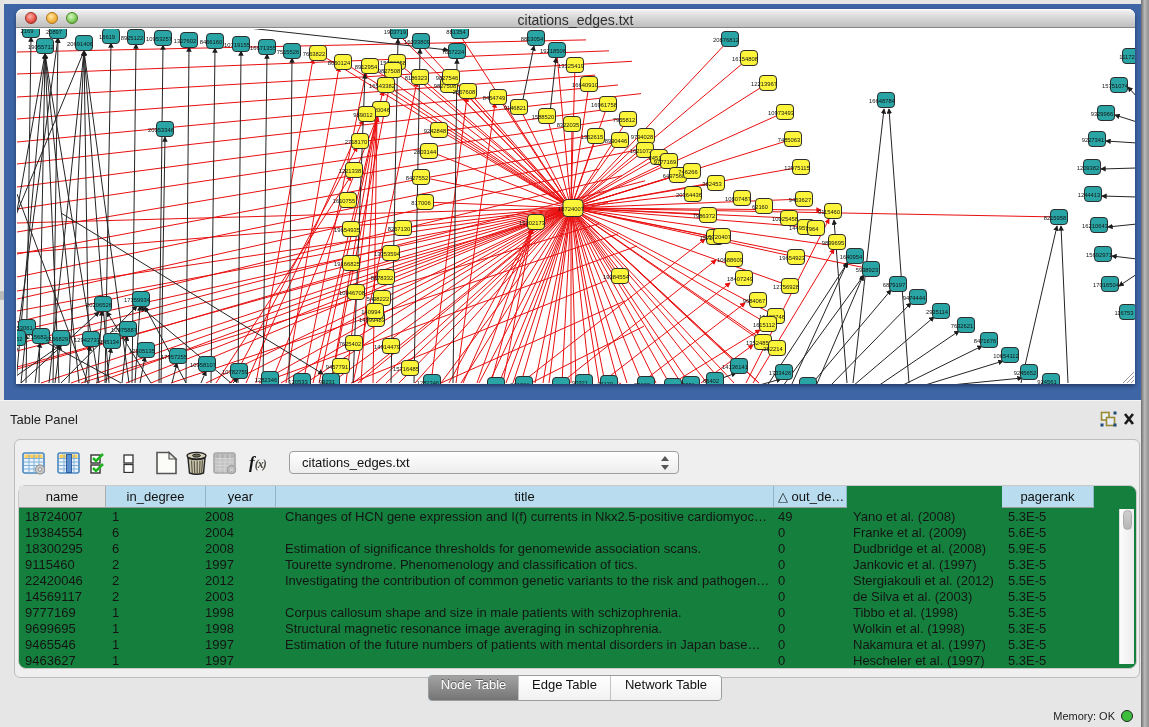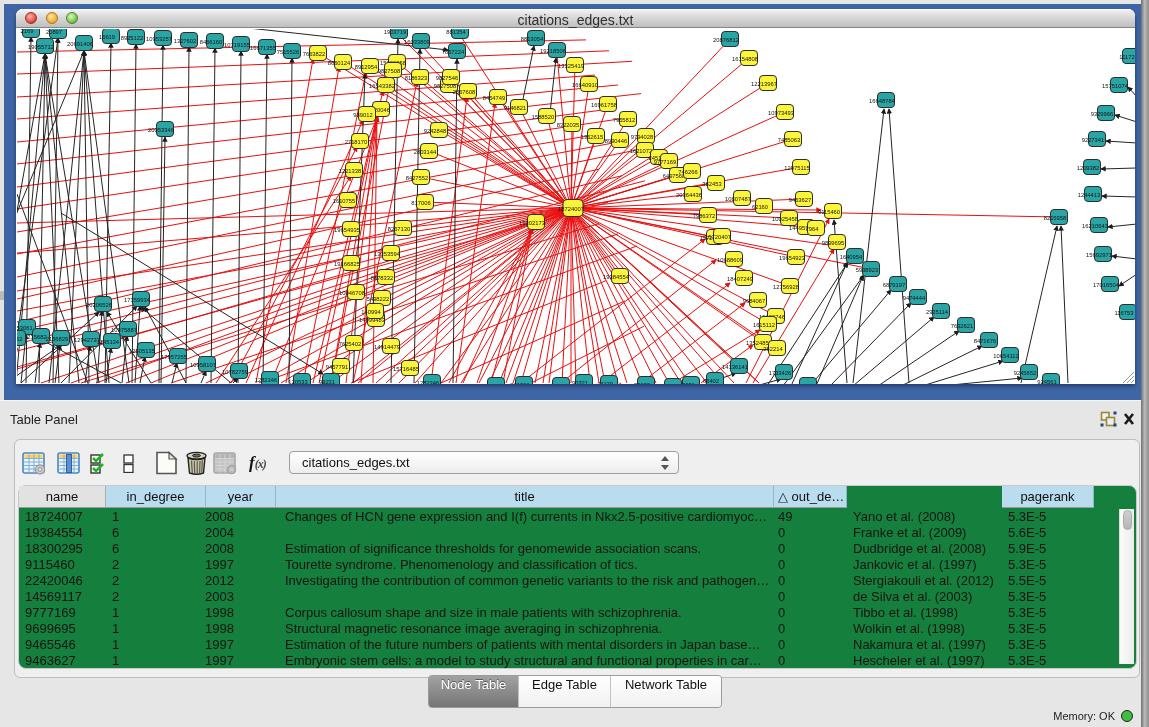--- a/index.html
+++ b/index.html
@@ -28,21 +28,21 @@
 .c{position:absolute;top:0;height:16px;line-height:16px;overflow:hidden}
 .c0{left:6px;width:85px}
 .c1{left:93px;width:90px}
 .c2{left:186px;width:70px}
 .c3{left:266px;width:495px}
 .c4{left:759px;width:66px}
 .c5{left:834px;width:160px}
 .c6{left:989px;width:95px}
 .vsb{position:absolute;right:2px;top:23px;width:15px;height:155px;background:linear-gradient(to right,#fcfcfc,#ececec);border-left:1px solid #dedede}
 .vsb .thumb{position:absolute;left:3px;top:1px;width:9px;height:20px;border-radius:5px;background:linear-gradient(#cfcfcf,#b5b5b5);border:1px solid #ababab}
-.seg{position:absolute;left:428px;top:274px;height:33px;display:flex;border:1px solid #9b9b9b;border-radius:4px;overflow:hidden;background:#7dd3fc;font-size:13px}
+.seg{position:absolute;left:428px;top:274px;height:26px;display:flex;border:1px solid #9b9b9b;border-radius:4px;overflow:hidden;background:#7dd3fc;font-size:13px}
 .seg div{text-align:center;line-height:17px;color:#111;background:linear-gradient(#ffffff,#f1f1f1)}
 .seg div.on{background:linear-gradient(#a2a2a2,#757575);color:#fff;text-shadow:0 -1px 0 #555}
 .seg div+div{border-left:1px solid #c2c2c2}
 .mem{position:absolute;right:26px;top:309px;font-size:11px;color:#222}
 .memdot{position:absolute;right:8px;top:309px;width:12px;height:12px;border-radius:50%;background:#3dbf3d;border:1.5px solid #222}
 </style></head>
 <body>
 <div class="lstrip"></div>
 <div style="position:absolute;left:0;top:291px;width:4px;height:9px;background:#b9b9b7;border-radius:1px"></div>
 <div class="desk"></div>
@@ -795,21 +795,20 @@
             <span class="c c2">1997</span>
             <span class="c c3">Estimation of the future numbers of patients with mental disorders in Japan base…</span>
             <span class="c c4">0</span>
             <span class="c c5">Nakamura et al. (1997)</span>
             <span class="c c6">5.3E‑5</span>
           </div>
 <div class="trow">
             <span class="c c0">9463627</span>
             <span class="c c1">1</span>
             <span class="c c2">1997</span>
-            <span class="c c3">Embryonic stem cells: a model to study structural and functional properties in car…</span>
             <span class="c c4">0</span>
             <span class="c c5">Hescheler et al. (1997)</span>
             <span class="c c6">5.3E‑5</span>
           </div>
       </div>
       <div class="vsb">
           <div class="thumb"></div>
         </div>
     </div>
   </div>

